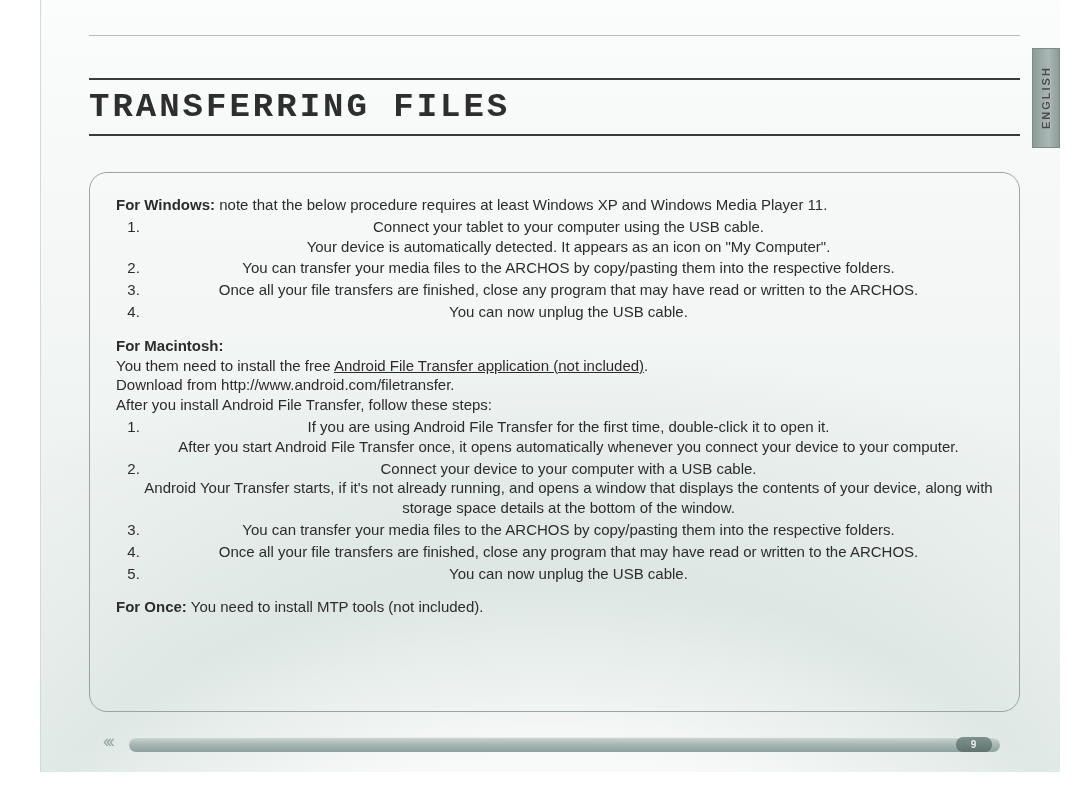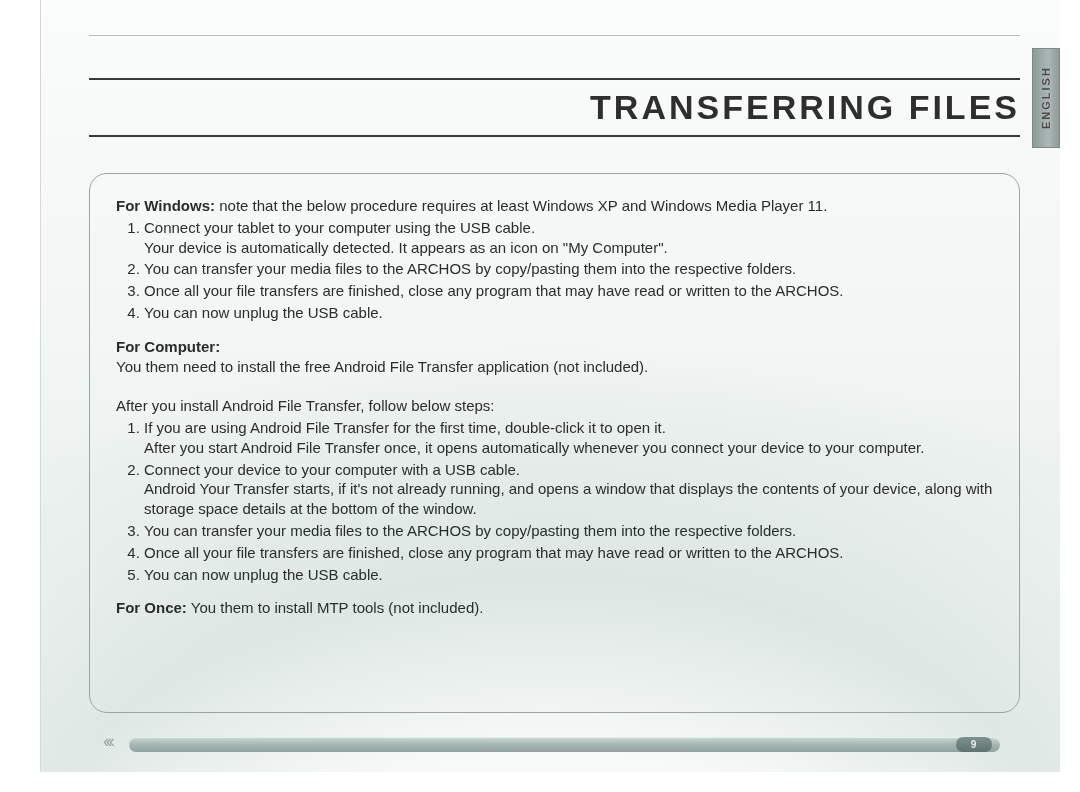--- a/index.html
+++ b/index.html
@@ -21,42 +21,42 @@
       radial-gradient(ellipse 900px 580px at 50% 120%, rgba(220,228,225,0.0) 30%, rgba(200,215,210,0.5) 60%, rgba(255,255,255,0) 100%),
       linear-gradient(180deg, #fbfcfc 0%, #f4f7f6 35%, #eef3f1 60%, #f8faf9 100%);
     border-left: 1px solid #d3d9d7;
     padding: 35px 40px 30px 48px;
   }
   .top-divider { border-top: 1px solid #b5bdbb; margin-bottom: 42px; }
   .title-wrap { position: relative; margin-bottom: 36px; }
   .title-hr-top { border: none; border-top: 2px solid #3a3a3a; margin: 0 0 8px 0; }
   .title-hr-bot { border: none; border-top: 2px solid #3a3a3a; margin: 8px 0 0 0; }
   .title {
-    font-family: Liberation Sans, sans-serif;
+    font-family: Liberation Mono, monospace;
     font-size: 34px;
     letter-spacing: 3px;
     color: #2e2e2e;
-    text-align: right;
+    text-align: left;
     font-weight: 700;
     text-transform: uppercase;
   }
   .content-box {
     border: 1px solid #9aa4a1;
     border-radius: 18px;
     padding: 22px 26px 26px 26px;
     min-height: 540px;
     font-size: 15px;
     line-height: 1.32;
     color: #2c2c2c;
   }
   .section { margin-bottom: 14px; }
   .lead-bold { font-weight: 700; }
-  ol { list-style-position: outside; padding-left: 28px; margin-top: 2px; }
+  ol { list-style-position: outside; padding-left: 28px; margin-top: 2px; text-align: center; }
   ol li { margin-bottom: 2px; }
-  .underline { }
+  .underline { text-decoration: underline; }
   .side-tab {
     position: absolute;
     right: 0;
     top: 48px;
     width: 28px;
     height: 100px;
     background: linear-gradient(90deg, #8e9c99 0%, #aab7b4 40%, #8e9c99 100%);
     border: 1px solid #7d8b88;
     writing-mode: vertical-rl;
     text-orientation: mixed;
@@ -130,39 +130,39 @@
         <li><span style="white-space:pre-line">Connect your tablet to your computer using the USB cable.
 Your device is automatically detected. It appears as an icon on "My Computer".</span></li>
         <li><span>You can transfer your media files to the ARCHOS by copy/pasting them into the respective folders.</span></li>
         <li><span>Once all your file transfers are finished, close any program that may have read or written to the ARCHOS.</span></li>
         <li><span>You can now unplug the USB cable.</span></li>
       </ol>
     </div>
 
     <div class="section">
       <div>
-        <span class="lead-bold">For Computer:</span><br>
+        <span class="lead-bold">For Macintosh:</span><br>
         <span>You them need to install the free </span><span class="underline">Android File Transfer application (not included)</span><span>.</span><br>
-        <br>
-        <span>After you install Android File Transfer, follow below steps:</span>
+        <span>Download from http://www.android.com/filetransfer.</span><br>
+        <span>After you install Android File Transfer, follow these steps:</span>
       </div>
       <ol>
         <li><span style="white-space:pre-line">If you are using Android File Transfer for the first time, double-click it to open it.
 After you start Android File Transfer once, it opens automatically whenever you connect your device to your computer.</span></li>
         <li><span style="white-space:pre-line">Connect your device to your computer with a USB cable.
 Android Your Transfer starts, if it's not already running, and opens a window that displays the contents of your device, along with storage space details at the bottom of the window.</span></li>
         <li><span>You can transfer your media files to the ARCHOS by copy/pasting them into the respective folders.</span></li>
         <li><span>Once all your file transfers are finished, close any program that may have read or written to the ARCHOS.</span></li>
         <li><span>You can now unplug the USB cable.</span></li>
       </ol>
     </div>
 
     <div class="section">
       <span class="lead-bold">For Once:</span>
-      <span>You them to install MTP tools (not included).</span>
+      <span>You need to install MTP tools (not included).</span>
     </div>
 
   </div>
 
   <div class="side-tab">ENGLISH</div>
 
   <div class="spine-marks">‹‹‹</div>
 
   <div class="footer-bar-wrap">
     <div class="footer-bar">

